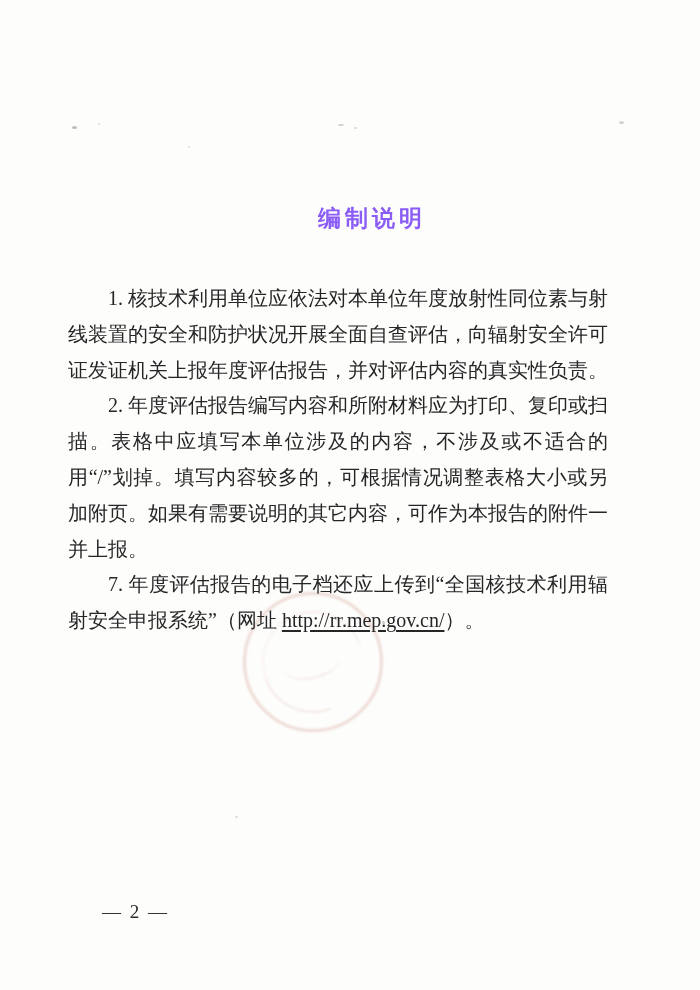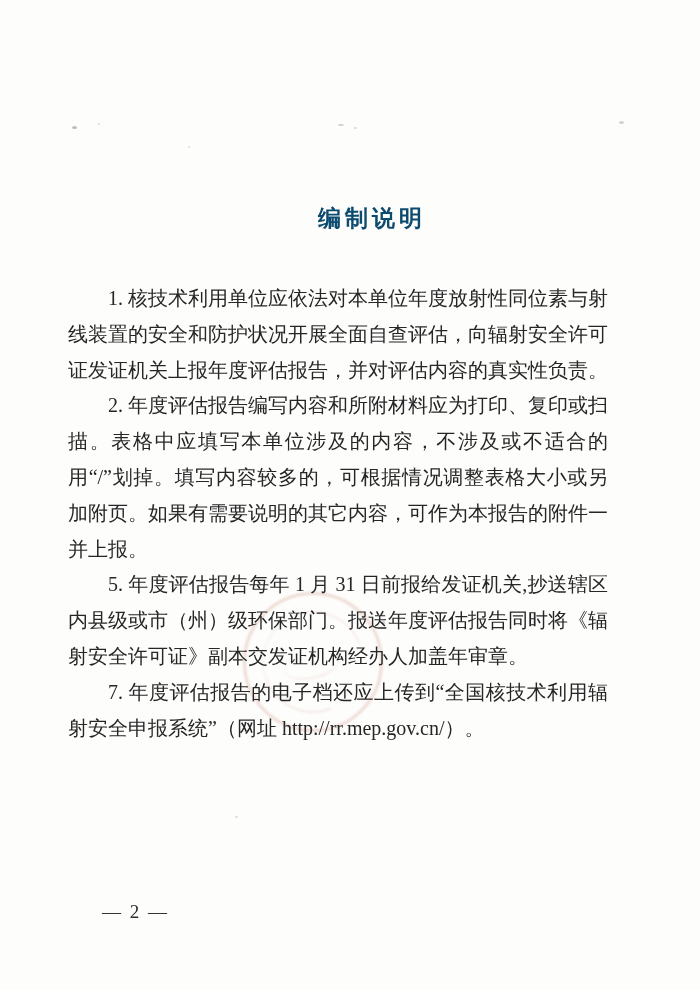--- a/index.html
+++ b/index.html
@@ -14,37 +14,38 @@
   .title {
     position: absolute;
     top: 203px;
     left: 0;
     right: 0;
     margin: 0;
     text-align: center;
     font-size: 23px;
     font-weight: 700;
     letter-spacing: 4px;
-    color: #0c4a6e;
+    color: #8b5cf6;
     z-index: 2;
     padding-left: 44px;
   }
   .body-text {
     position: absolute;
     left: 68px;
     top: 281px;
     width: 540px;
     font-size: 20px;
     line-height: 35.8px;
     text-align: justify;
     color: #262626;
     z-index: 2;
   }
   .body-text p { margin: 0; text-indent: 2em; }
   .url {
+    text-decoration: underline;
     text-underline-offset: 3px;
   }
   .page-number {
     position: absolute;
     left: 102px;
     top: 901px;
     font-size: 19px;
     letter-spacing: 2px;
     color: #2b2b2b;
     z-index: 2;
@@ -111,19 +112,18 @@
   <span class="speckle s7"></span>
   <span class="speckle s8"></span>
 
   <div class="stamp"></div>
 
   <h1 class="title">编制说明</h1>
 
   <div class="body-text">
     <p>1. 核技术利用单位应依法对本单位年度放射性同位素与射线装置的安全和防护状况开展全面自查评估，向辐射安全许可证发证机关上报年度评估报告，并对评估内容的真实性负责。</p>
     <p>2. 年度评估报告编写内容和所附材料应为打印、复印或扫描。表格中应填写本单位涉及的内容，不涉及或不适合的用“/”划掉。填写内容较多的，可根据情况调整表格大小或另加附页。如果有需要说明的其它内容，可作为本报告的附件一并上报。</p>
-    <p>5. 年度评估报告每年 1 月 31 日前报给发证机关,抄送辖区内县级或市（州）级环保部门。报送年度评估报告同时将《辐射安全许可证》副本交发证机构经办人加盖年审章。</p>
     <p><span>7. 年度评估报告的电子档还应上传到“全国核技术利用辐射安全申报系统”（网址 </span><span class="url">http://rr.mep.gov.cn/</span><span>）。</span></p>
   </div>
 
   <div class="page-number">— 2 —</div>
 
 </div>
 
 </body></html>

